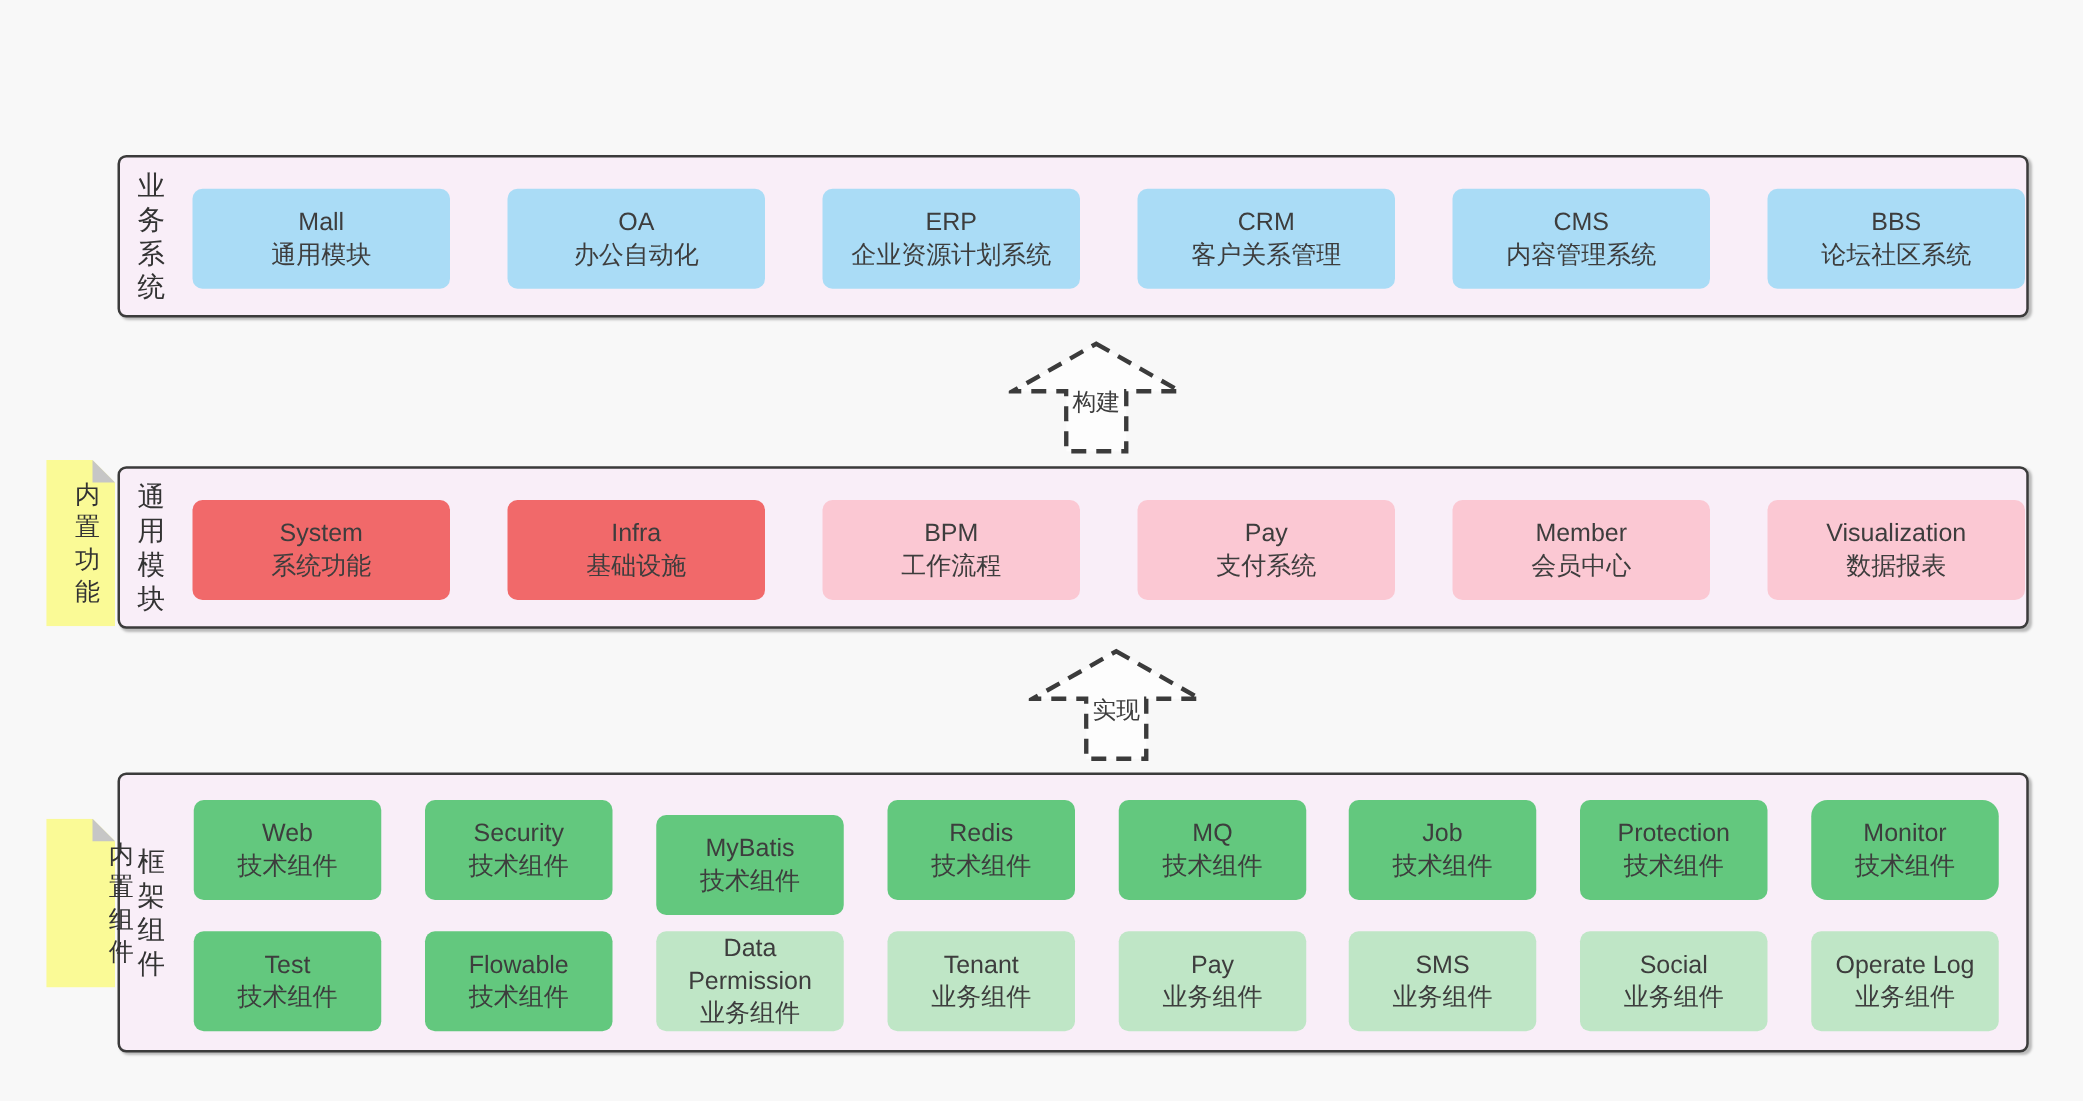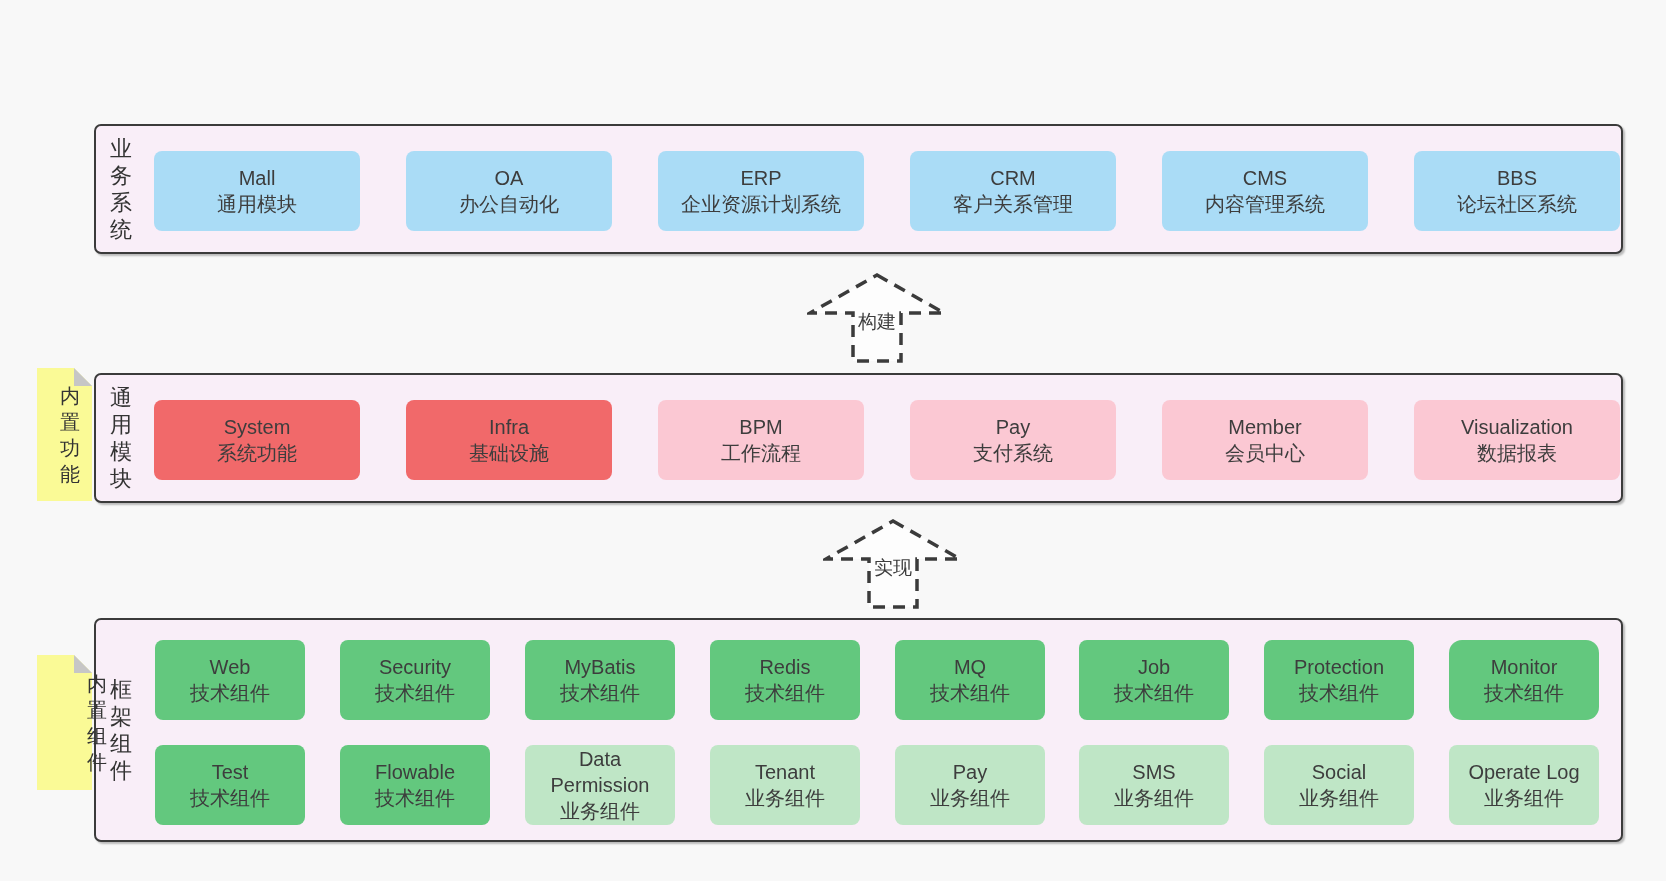--- a/index.html
+++ b/index.html
@@ -166,21 +166,21 @@
     <div class="vlabel">框架组件</div>
 
     <div class="box c-green-dark w-narrow" style="left:59px;top:20px;">
       <div>Web</div>
       <div>技术组件</div>
     </div>
     <div class="box c-green-dark w-narrow" style="left:244px;top:20px;">
       <div>Security</div>
       <div>技术组件</div>
     </div>
-    <div class="box c-green-dark w-narrow" style="left:429px;top:20px;">
+    <div class="box c-green-dark w-narrow" style="left:429px;top:32px;">
       <div>MyBatis</div>
       <div>技术组件</div>
     </div>
     <div class="box c-green-dark w-narrow" style="left:614px;top:20px;">
       <div>Redis</div>
       <div>技术组件</div>
     </div>
     <div class="box c-green-dark w-narrow" style="left:799px;top:20px;">
       <div>MQ</div>
       <div>技术组件</div>

